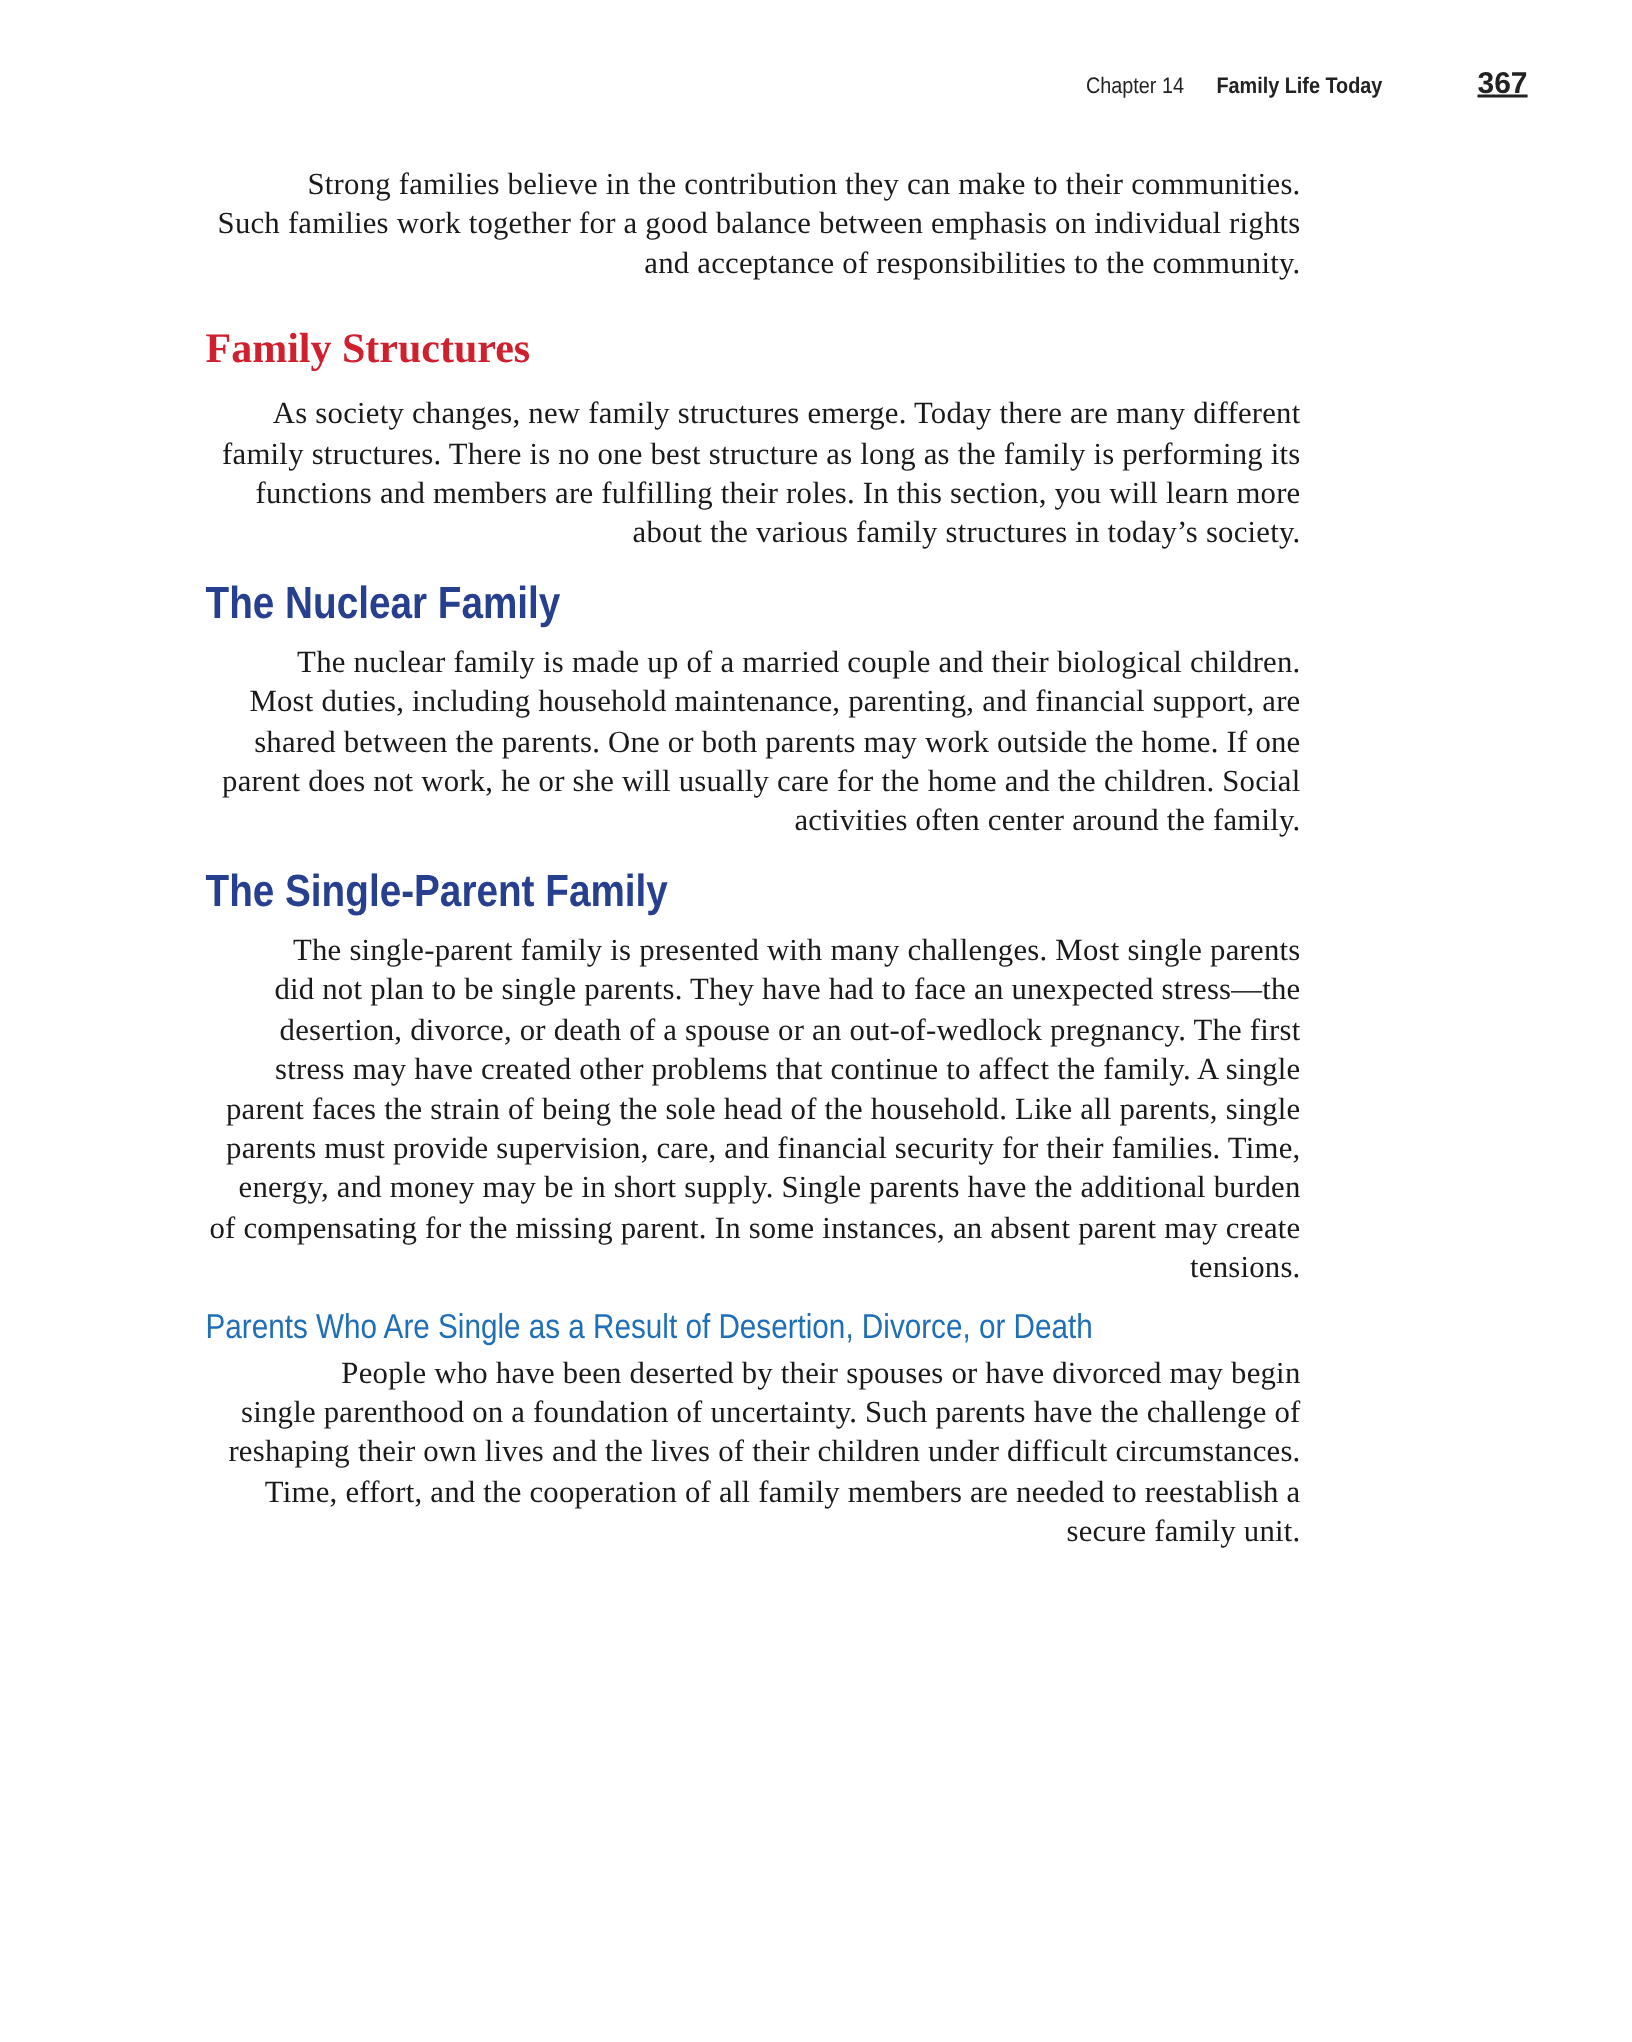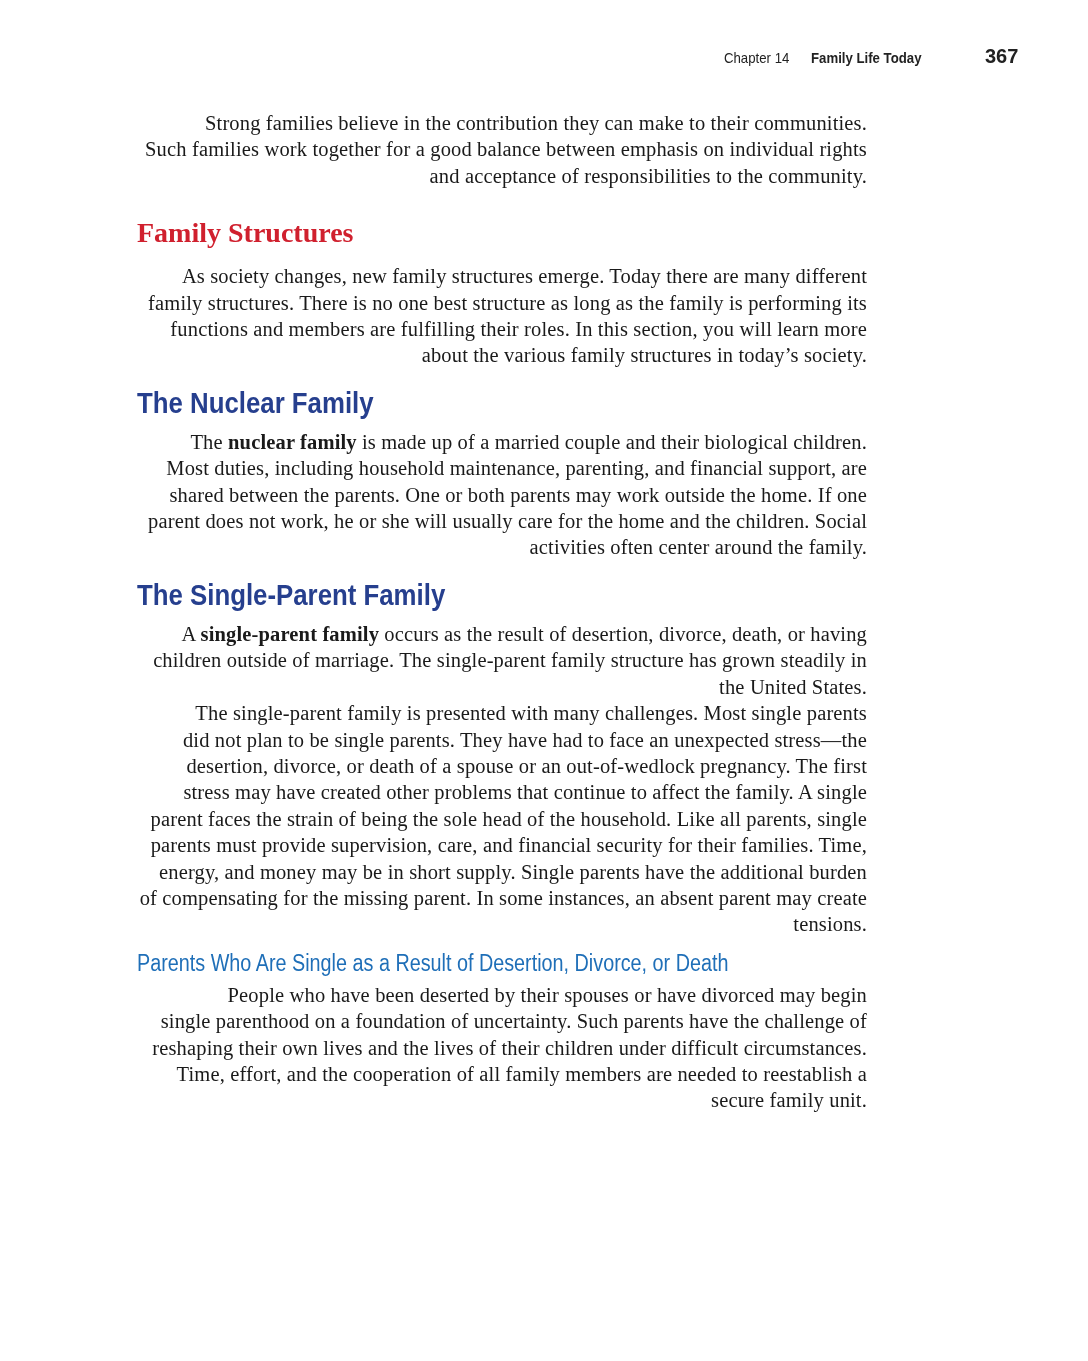--- a/index.html
+++ b/index.html
@@ -1,44 +1,43 @@
 <!DOCTYPE html>
 <html><head>
 <meta charset="utf-8">
 <style>
   html, body { margin:0; padding:0; background:#ffffff; }
   body { width:1088px; height:1361px; position:relative; overflow:hidden; }
   .running-head { position:absolute; top:47px; left:0; width:1088px; height:24px; }
   .rh-chapter { position:absolute; left:724px; top:2px; font-family:"Liberation Sans", sans-serif; font-size:15px; color:#222; transform:scaleX(0.88); transform-origin:left; }
   .rh-title { position:absolute; left:811px; top:2px; font-family:"Liberation Sans", sans-serif; font-weight:bold; font-size:15px; color:#222; transform:scaleX(0.88); transform-origin:left; }
-  .rh-page { position:absolute; left:985px; top:-2px; font-family:"Liberation Sans", sans-serif; font-weight:bold; font-size:20px; color:#222; }
+  .rh-page { position:absolute; left:985px; top:-2px; font-family:"Liberation Sans", sans-serif; font-weight:bold; font-size:20px; color:#222;text-decoration:underline; }
   .content { position:absolute; left:137px; top:110px; width:730px; font-family:"DejaVu Serif", serif; color:#1a1a1a; }
   p { margin:0; font-size:20.5px; line-height:26.4px; text-indent:38px; font-family:"Liberation Serif", serif; letter-spacing:0.15px;text-align:right; }
   h1 { margin:18px 0 4px 0; font-family:"Liberation Serif", serif; font-weight:bold; font-size:28px; color:#d0202e; line-height:52px; }
   h2 { margin:14px 0 6px 0; font-family:"Liberation Sans", sans-serif; font-weight:bold; font-size:30px; color:#263f8e; line-height:40px; transform:scaleX(0.86); transform-origin:left; white-space:nowrap; }
   h3 { margin:10px 0 4px 0; font-family:"Liberation Sans", sans-serif; font-weight:normal; font-size:23px; color:#1f6fb8; line-height:30px; transform:scaleX(0.86); transform-origin:left; white-space:nowrap; }
-  b { font-weight:bold; }
+  b { font-weight:normal; }
 </style>
 </head>
 <body>
 
 <div class="running-head">
   <span class="rh-chapter">Chapter 14</span>
   <span class="rh-title">Family Life Today</span>
   <span class="rh-page">367</span>
 </div>
 
 <div class="content">
   <p>Strong families believe in the contribution they can make to their communities. Such families work together for a good balance between emphasis on individual rights and acceptance of responsibilities to the community.</p>
 
   <h1>Family Structures</h1>
   <p>As society changes, new family structures emerge. Today there are many different family structures. There is no one best structure as long as the family is performing its functions and members are fulfilling their roles. In this section, you will learn more about the various family structures in today’s society.</p>
 
   <h2>The Nuclear Family</h2>
   <p><span>The </span><b>nuclear family</b><span> is made up of a married couple and their biological children. Most duties, including household maintenance, parenting, and financial support, are shared between the parents. One or both parents may work outside the home. If one parent does not work, he or she will usually care for the home and the children. Social activities often center around the family.</span></p>
 
   <h2>The Single-Parent Family</h2>
-  <p><span>A </span><b>single-parent family</b><span> occurs as the result of desertion, divorce, death, or having children outside of marriage. The single-parent family structure has grown steadily in the United States.</span></p>
   <p>The single-parent family is presented with many challenges. Most single parents did not plan to be single parents. They have had to face an unexpected stress—the desertion, divorce, or death of a spouse or an out-of-wedlock pregnancy. The first stress may have created other problems that continue to affect the family. A single parent faces the strain of being the sole head of the household. Like all parents, single parents must provide supervision, care, and financial security for their families. Time, energy, and money may be in short supply. Single parents have the additional burden of compensating for the missing parent. In some instances, an absent parent may create tensions.</p>
 
   <h3>Parents Who Are Single as a Result of Desertion, Divorce, or Death</h3>
   <p>People who have been deserted by their spouses or have divorced may begin single parenthood on a foundation of uncertainty. Such parents have the challenge of reshaping their own lives and the lives of their children under difficult circumstances. Time, effort, and the cooperation of all family members are needed to reestablish a secure family unit.</p>
 </div>
 
 </body></html>

